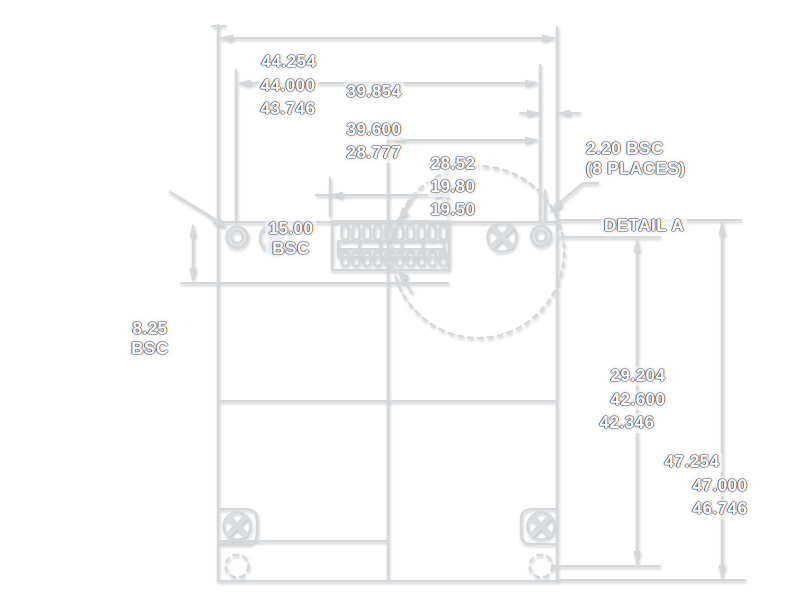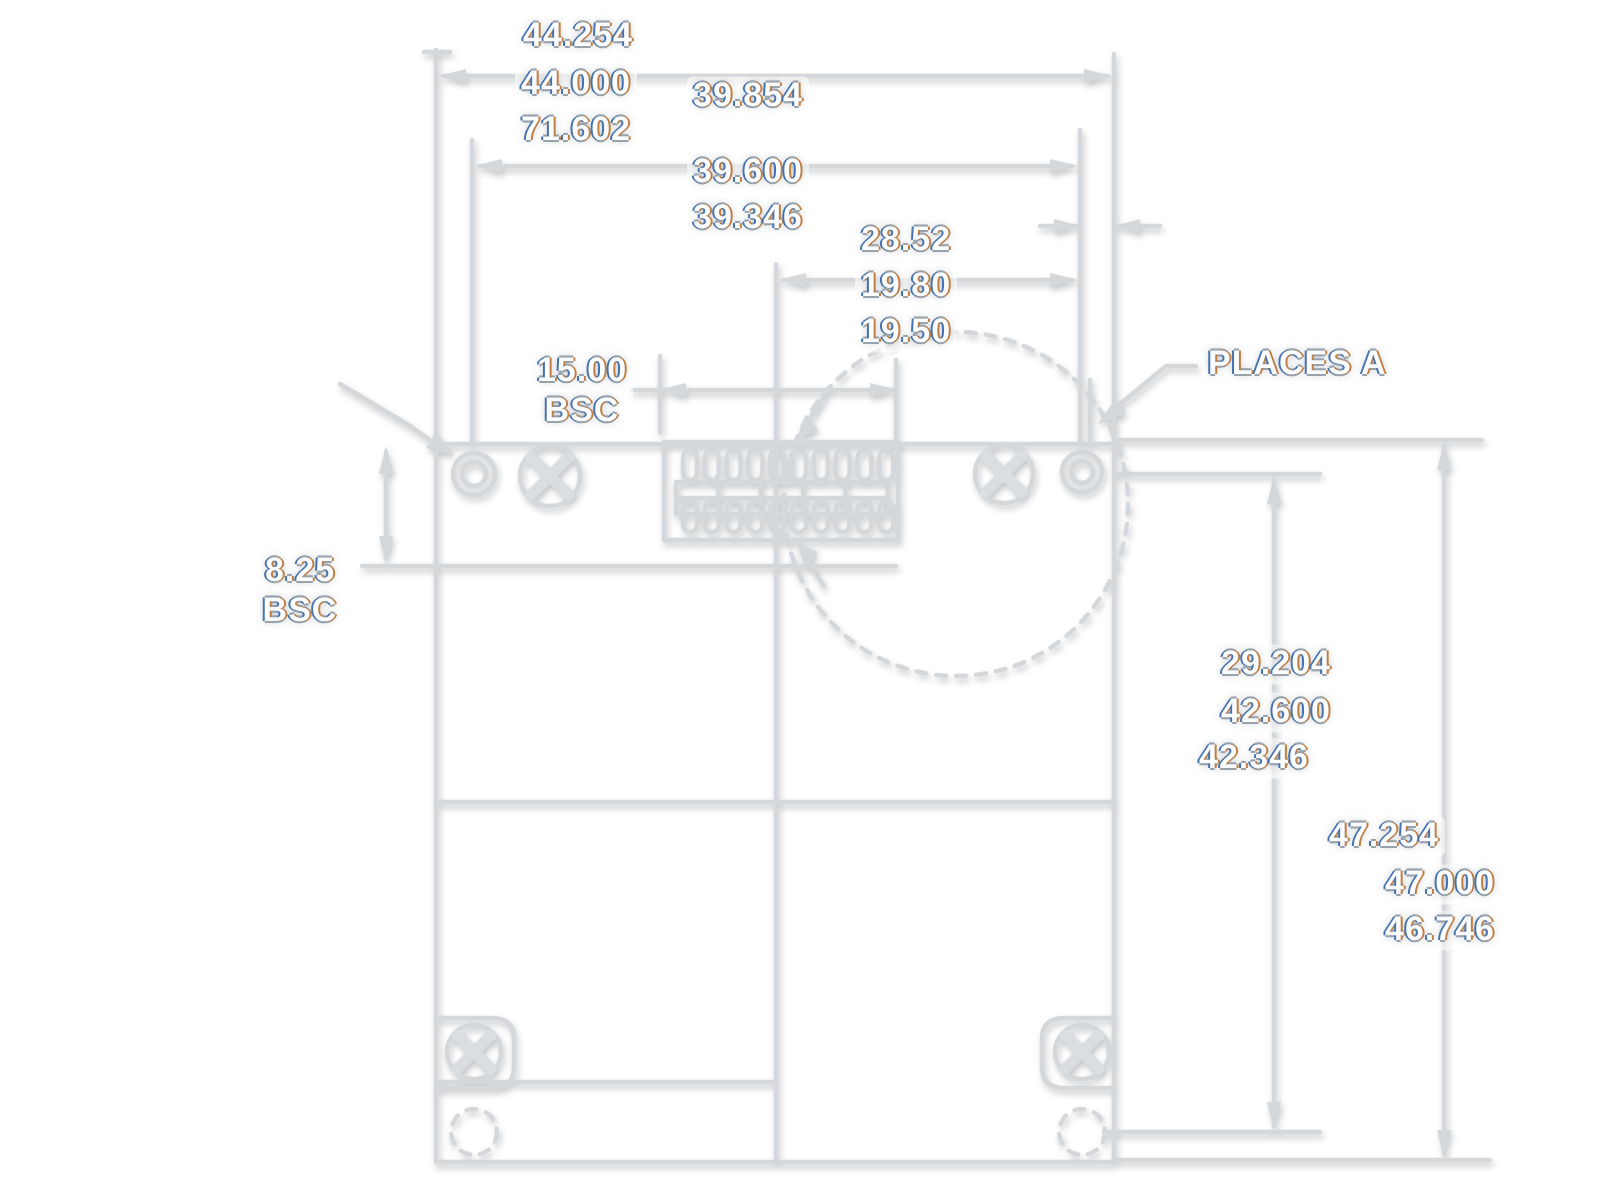--- a/index.html
+++ b/index.html
@@ -10,21 +10,21 @@
   svg.linework *{vector-effect:non-scaling-stroke;}
   .lw{stroke:#d4d8db;stroke-width:2.2;fill:none;stroke-linecap:round;stroke-linejoin:round;}
   .lw-fill{fill:#d4d8db;stroke:none;}
   .lw-thick{stroke:#dbdee1;stroke-width:5.5;fill:none;stroke-linecap:round;}
   .lw-dash{stroke:#d4d8db;stroke-width:2.2;fill:none;stroke-dasharray:5 5;stroke-linecap:round;}
   .dim{position:absolute;transform:translate(-50%,-50%);
        font-weight:bold;font-size:17px;letter-spacing:.5px;line-height:1.15;
        color:#fbfcfd;white-space:nowrap;text-align:center;
        background:rgba(255,255,255,.62);padding:0 3px;border-radius:3px;
        text-shadow:-1px 0 0 #4472b0, 1px 0 0 #bf7f42, 0 -1px 0 #98a2ab,
-                   0 1px 0 #98a2ab, 0 0 4px rgba(125,135,145,.55);}
+                   0 1px 0 #98a2ab, 0 0 4px rgba(125,135,145,.55);margin-top:44px;}
   .dim.left{transform:translate(0,-50%);text-align:left;}
   .dim .ln{display:block;}
 </style>
 </head>
 <body>
 
 <div class="canvas">
 
   <svg class="linework" width="800" height="600" viewBox="0 0 800 600">
 
@@ -171,43 +171,47 @@
       <polygon class="lw-fill" points="549,212 563,207 558,199"></polygon>
       <line class="lw" x1="413" y1="197" x2="403" y2="212"></line>
       <polygon class="lw-fill" points="398,220 409,215 403,207"></polygon>
       <line class="lw" x1="412" y1="293" x2="403" y2="279"></line>
       <polygon class="lw-fill" points="398,271 409,276 403,284"></polygon>
     </g>
   </svg>
 
   <div class="dim" style="left:289px;top:18px">44.254</div>
   <div class="dim" style="left:288px;top:42px">44.000</div>
-  <div class="dim" style="left:288px;top:65px">71.602</div>
+  <div class="dim" style="left:288px;top:65px">43.746</div>
 
   <div class="dim" style="left:374px;top:48px">39.854</div>
   <div class="dim" style="left:374px;top:86px">39.600</div>
-  <div class="dim" style="left:374px;top:109px">39.346</div>
+  <div class="dim" style="left:374px;top:109px">28.777</div>
 
   <div class="dim" style="left:453px;top:120px">28.52</div>
   <div class="dim" style="left:453px;top:143px">19.80</div>
   <div class="dim" style="left:453px;top:166px">19.50</div>
 
+  <div class="dim left" style="left:583px;top:115px">
+    <span class="ln">2.20 BSC</span>
+    <span class="ln">(8 PLACES)</span>
+  </div>
 
 
   <div class="dim" style="left:291px;top:195px">
     <span class="ln">15.00</span>
     <span class="ln">BSC</span>
   </div>
 
   <div class="dim" style="left:150px;top:295px">
     <span class="ln">8.25</span>
     <span class="ln">BSC</span>
   </div>
 
-  <div class="dim left" style="left:601px;top:182px">PLACES A</div>
+  <div class="dim left" style="left:601px;top:182px">DETAIL A</div>
 
   <div class="dim" style="left:638px;top:332px">29.204</div>
   <div class="dim" style="left:638px;top:356px">42.600</div>
   <div class="dim" style="left:627px;top:379px">42.346</div>
 
   <div class="dim" style="left:692px;top:418px">47.254</div>
   <div class="dim" style="left:720px;top:442px">47.000</div>
   <div class="dim" style="left:720px;top:465px">46.746</div>
 
 </div>

